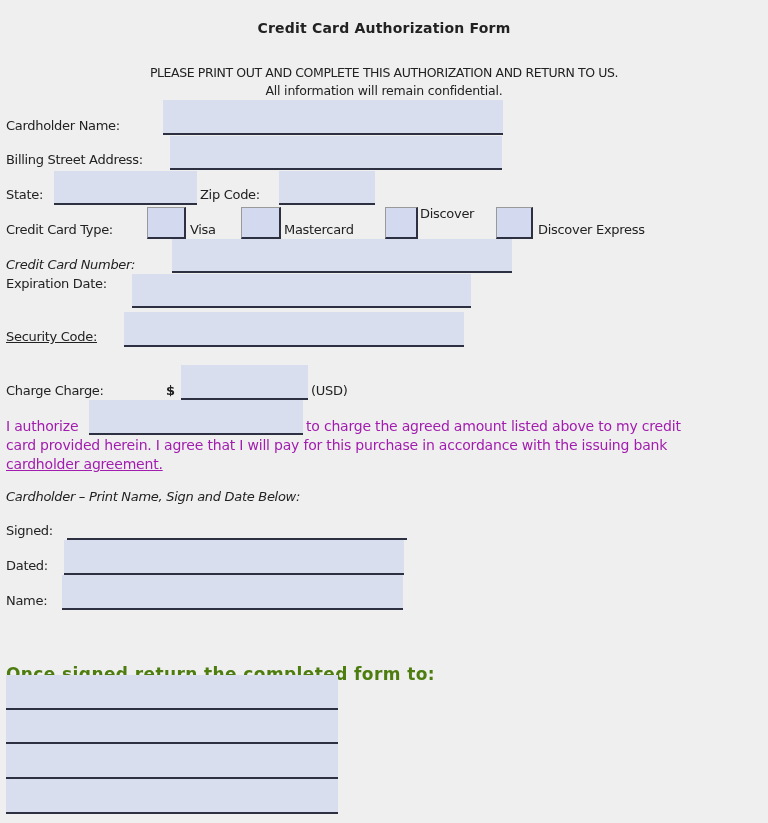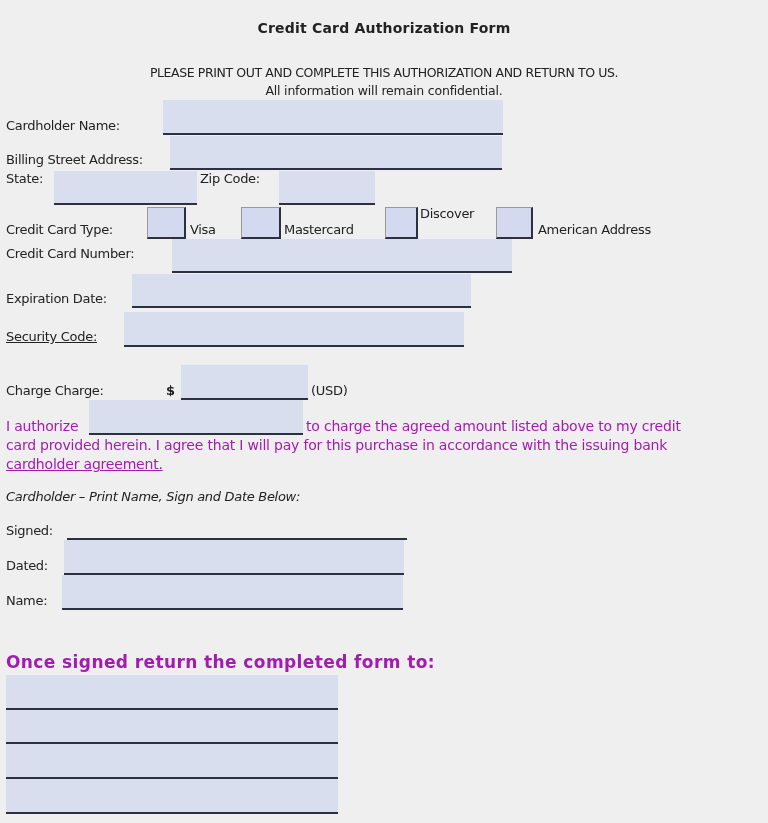--- a/index.html
+++ b/index.html
@@ -32,56 +32,56 @@
   }
   .chk {
     background: #d3d9ee;
     border: 1px solid #999;
     border-bottom: 2px solid #2c3040;
     border-right: 2px solid #2c3040;
     box-sizing: border-box;
   }
   .para { font-size: 14px; color: #a21caf; line-height: 19px; letter-spacing: -0.2px; }
   .return-h {
-    font-size: 17px; font-weight: bold; color: #a21caf; letter-spacing: 0.4px;
+    font-size: 17px; font-weight: bold; color: #4d7c0f; letter-spacing: 0.4px; margin-top: 12px;
   }
   .sigline { border-bottom: 2px solid #2c3040; box-sizing: border-box; }
 </style>
 </head>
 <body>
 
 <div class="abs title">Credit Card Authorization Form</div>
 <div class="abs sub1">PLEASE PRINT OUT AND COMPLETE THIS AUTHORIZATION AND RETURN TO US.</div>
 <div class="abs sub2">All information will remain confidential.</div>
 
 <div class="abs lbl" style="left:6px; top:118px;">Cardholder Name:</div>
 <div class="abs field" style="left:163px; top:100px; width:340px; height:35px;"></div>
 
 <div class="abs lbl" style="left:6px; top:152px;">Billing Street Address:</div>
 <div class="abs field" style="left:170px; top:136px; width:332px; height:34px;"></div>
 
-<div class="abs lbl" style="left:6px; top:171px;">State:</div>
+<div class="abs lbl" style="left:6px; top:187px;">State:</div>
 <div class="abs field" style="left:54px; top:171px; width:143px; height:34px;"></div>
-<div class="abs lbl" style="left:200px; top:171px;">Zip Code:</div>
+<div class="abs lbl" style="left:200px; top:187px;">Zip Code:</div>
 <div class="abs field" style="left:279px; top:171px; width:96px; height:34px;"></div>
 
 <div class="abs lbl" style="left:6px; top:222px;">Credit Card Type:</div>
 <div class="abs chk" style="left:147px; top:207px; width:39px; height:32px;"></div>
 <div class="abs lbl" style="left:190px; top:222px;">Visa</div>
 <div class="abs chk" style="left:241px; top:207px; width:40px; height:32px;"></div>
 <div class="abs lbl" style="left:284px; top:222px;">Mastercard</div>
 <div class="abs chk" style="left:385px; top:207px; width:33px; height:32px;"></div>
 <div class="abs lbl" style="left:420px; top:206px;">Discover</div>
 <div class="abs chk" style="left:496px; top:207px; width:37px; height:32px;"></div>
-<div class="abs lbl" style="left:538px; top:222px;">American Address</div>
+<div class="abs lbl" style="left:538px; top:222px;">Discover Express</div>
 
-<div class="abs lbl" style="left:6px; top:246px;">Credit Card Number:</div>
+<div class="abs lbl" style="left:6px; top:257px;font-style:italic;">Credit Card Number:</div>
 <div class="abs field" style="left:172px; top:239px; width:340px; height:34px;"></div>
 
-<div class="abs lbl" style="left:6px; top:291px;">Expiration Date:</div>
+<div class="abs lbl" style="left:6px; top:276px;">Expiration Date:</div>
 <div class="abs field" style="left:132px; top:274px; width:339px; height:34px;"></div>
 
 <div class="abs lbl" style="left:6px; top:329px;text-decoration:underline;">Security Code:</div>
 <div class="abs field" style="left:124px; top:312px; width:340px; height:35px;"></div>
 
 <div class="abs lbl" style="left:6px; top:383px;">Charge Charge:</div>
 <div class="abs lbl" style="left:166px; top:383px; font-weight:bold;">$</div>
 <div class="abs field" style="left:181px; top:365px; width:127px; height:35px;"></div>
 <div class="abs lbl" style="left:311px; top:383px;">(USD)</div>
 

